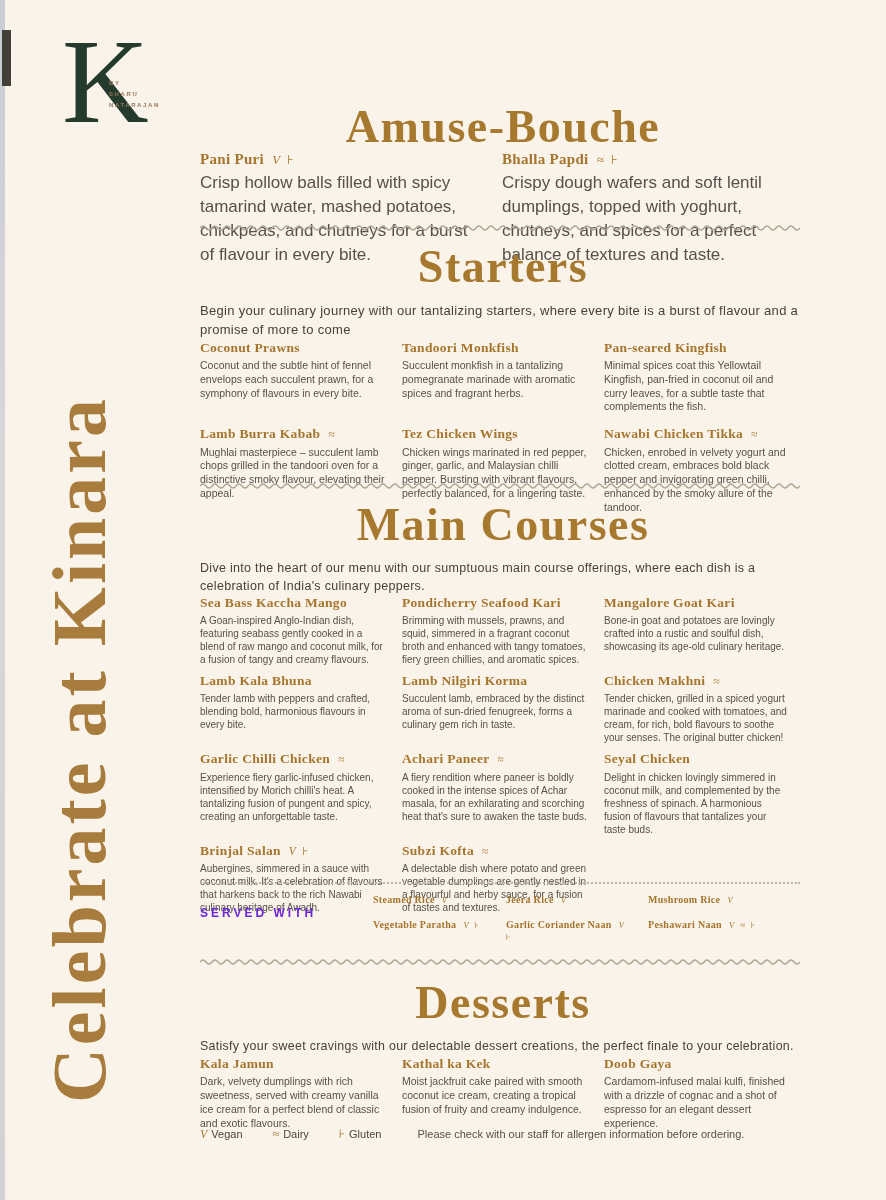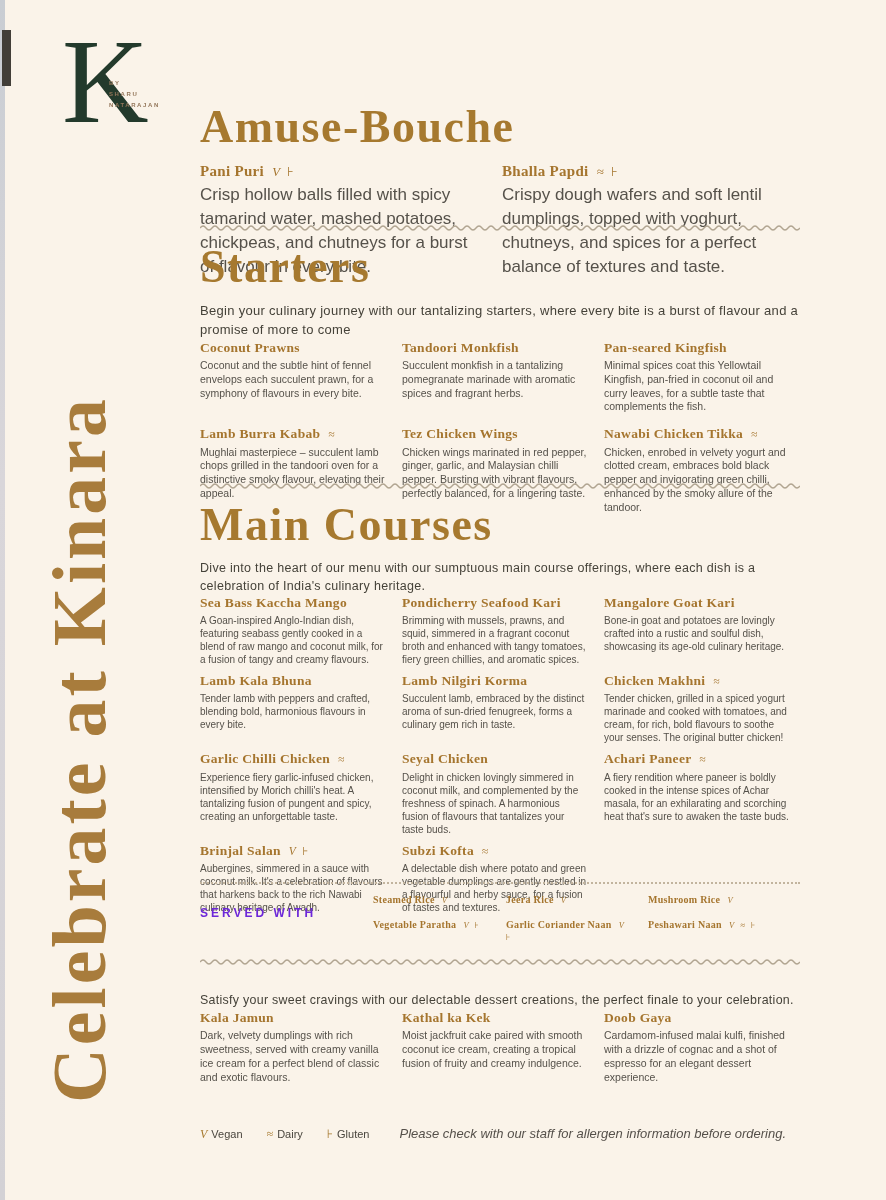--- a/index.html
+++ b/index.html
@@ -34,27 +34,27 @@
   .sec { position:absolute; left:200px; width:606px; }
   .sec-amuse    { top:104px; }
   .sec-starters { top:244px; }
   .sec-mains    { top:502px; }
   .sec-served   { top:894px; }
   .sec-desserts { top:980px; }
   .footer       { position:absolute; left:200px; top:1124px; width:640px;
                   display:flex; align-items:baseline; }
 
   .h { font-family:"Liberation Serif", serif; font-weight:700; font-size:46px;
-       line-height:1.0; color:#a6792f; letter-spacing:1.5px; }
+       line-height:1.0; color:#a6792f; letter-spacing:1.5px;text-align:center; }
   .sub { margin-top:12px; font-size:13px; line-height:1.45; color:#454239; letter-spacing:0.3px; }
   .sec-mains .sub { font-size:12.5px; line-height:1.4; }
   .sec-desserts .sub { font-size:12.4px; white-space:nowrap; }
 
   .grid { display:grid; }
-  .cols2 { grid-template-columns:302px 1fr; margin-top:12px; }
+  .cols2 { grid-template-columns:302px 1fr; }
   .cols3 { grid-template-columns:202px 202px 1fr; row-gap:12px; }
   .sec-mains .cols3 { row-gap:7px; }
 
   .dish { padding-right:16px; }
   .dish-name { font-family:"Liberation Serif", serif; font-weight:700; font-size:13.5px;
                color:#a5752e; letter-spacing:0.3px; margin-bottom:3px; line-height:1.2; }
   .sec-amuse .dish-name { font-size:15px; }
   .dish-desc { font-size:10.5px; line-height:1.32; color:#55514a; }
   .sec-amuse .dish-desc { font-size:17px; line-height:1.4; }
   .sec-mains .dish-desc { font-size:10px; line-height:1.3; }
@@ -68,24 +68,24 @@
   .served-grid { display:grid; grid-template-columns:133px 142px 1fr; row-gap:10px; flex:1; }
   .served-grid .dish-name { font-size:10px; }
 
   
   .divider { position:absolute; left:200px; width:600px; }
   .wavy { height:12px; }
   .d1 { top:222px; } .d2 { top:480px; } .d3 { top:956px; }
   .dotted { top:882px; border-top:2px dotted #c2b49e; height:0; }
 
   
-  .legend-item { margin-right:24px; font-size:11px; color:#4a463e; white-space:nowrap; }
+  .legend-item { margin-right:30px; font-size:11px; color:#4a463e; white-space:nowrap; }
   .legend-sym { font-family:"Liberation Serif","DejaVu Sans",serif; font-style:italic;
                 color:#a6792f; font-size:12px; margin-right:4px; }
-  .note { font-size:13px; font-style:italic; color:#55504a; margin-left:6px; white-space:nowrap; }
+  .note { font-size:11px; color:#55504a; margin-left:6px; white-space:nowrap; }
 </style>
 </head>
 <body>
 
 <div class="page">
   <div class="edge"></div>
   <div class="edge-tab"></div>
 
   <div class="logo">
     <div class="logo-k">K</div>
@@ -146,21 +146,21 @@
         </div>
       </div>
   </section>
 
   <svg class="divider wavy d2" viewBox="0 0 600 12">
     <path class="wave" fill="none" stroke="#b1a591" stroke-width="1.3" d="M0 6 q3 -4 6 0 q3 4 6 0 q3 -4 6 0 q3 4 6 0 q3 -4 6 0 q3 4 6 0 q3 -4 6 0 q3 4 6 0 q3 -4 6 0 q3 4 6 0 q3 -4 6 0 q3 4 6 0 q3 -4 6 0 q3 4 6 0 q3 -4 6 0 q3 4 6 0 q3 -4 6 0 q3 4 6 0 q3 -4 6 0 q3 4 6 0 q3 -4 6 0 q3 4 6 0 q3 -4 6 0 q3 4 6 0 q3 -4 6 0 q3 4 6 0 q3 -4 6 0 q3 4 6 0 q3 -4 6 0 q3 4 6 0 q3 -4 6 0 q3 4 6 0 q3 -4 6 0 q3 4 6 0 q3 -4 6 0 q3 4 6 0 q3 -4 6 0 q3 4 6 0 q3 -4 6 0 q3 4 6 0 q3 -4 6 0 q3 4 6 0 q3 -4 6 0 q3 4 6 0 q3 -4 6 0 q3 4 6 0 q3 -4 6 0 q3 4 6 0 q3 -4 6 0 q3 4 6 0 q3 -4 6 0 q3 4 6 0 q3 -4 6 0 q3 4 6 0 q3 -4 6 0 q3 4 6 0 q3 -4 6 0 q3 4 6 0 q3 -4 6 0 q3 4 6 0 q3 -4 6 0 q3 4 6 0 q3 -4 6 0 q3 4 6 0 q3 -4 6 0 q3 4 6 0 q3 -4 6 0 q3 4 6 0 q3 -4 6 0 q3 4 6 0 q3 -4 6 0 q3 4 6 0 q3 -4 6 0 q3 4 6 0 q3 -4 6 0 q3 4 6 0 q3 -4 6 0 q3 4 6 0 q3 -4 6 0 q3 4 6 0 q3 -4 6 0 q3 4 6 0 q3 -4 6 0 q3 4 6 0 q3 -4 6 0 q3 4 6 0 q3 -4 6 0 q3 4 6 0 q3 -4 6 0 q3 4 6 0 q3 -4 6 0 q3 4 6 0 q3 -4 6 0 q3 4 6 0 q3 -4 6 0 q3 4 6 0 q3 -4 6 0 q3 4 6 0 q3 -4 6 0 q3 4 6 0"></path>
   </svg>
 
   <section class="sec sec-mains">
     <h1 class="h">Main Courses</h1>
-    <p class="sub">Dive into the heart of our menu with our sumptuous main course offerings, where each dish is a celebration of India's culinary heritage.</p>
+    <p class="sub">Dive into the heart of our menu with our sumptuous main course offerings, where each dish is a celebration of India's culinary peppers.</p>
     <div class="grid cols3">
         <div class="dish">
           <h3 class="dish-name">Sea Bass Kaccha Mango</h3>
           <p class="dish-desc">A Goan-inspired Anglo-Indian dish, featuring seabass gently cooked in a blend of raw mango and coconut milk, for a fusion of tangy and creamy flavours.</p>
         </div>
         <div class="dish">
           <h3 class="dish-name">Pondicherry Seafood Kari</h3>
           <p class="dish-desc">Brimming with mussels, prawns, and squid, simmered in a fragrant coconut broth and enhanced with tangy tomatoes, fiery green chillies, and aromatic spices.</p>
         </div>
         <div class="dish">
@@ -177,26 +177,26 @@
         </div>
         <div class="dish">
           <h3 class="dish-name">Chicken Makhni<span class="badges"> ≈</span></h3>
           <p class="dish-desc">Tender chicken, grilled in a spiced yogurt marinade and cooked with tomatoes, and cream, for rich, bold flavours to soothe your senses. The original butter chicken!</p>
         </div>
         <div class="dish">
           <h3 class="dish-name">Garlic Chilli Chicken<span class="badges"> ≈</span></h3>
           <p class="dish-desc">Experience fiery garlic-infused chicken, intensified by Morich chilli's heat. A tantalizing fusion of pungent and spicy, creating an unforgettable taste.</p>
         </div>
         <div class="dish">
+          <h3 class="dish-name">Achari Paneer<span class="badges"> ≈</span></h3>
+          <p class="dish-desc">A fiery rendition where paneer is boldly cooked in the intense spices of Achar masala, for an exhilarating and scorching heat that's sure to awaken the taste buds.</p>
+        </div>
+        <div class="dish">
           <h3 class="dish-name">Seyal Chicken</h3>
           <p class="dish-desc">Delight in chicken lovingly simmered in coconut milk, and complemented by the freshness of spinach. A harmonious fusion of flavours that tantalizes your taste buds.</p>
-        </div>
-        <div class="dish">
-          <h3 class="dish-name">Achari Paneer<span class="badges"> ≈</span></h3>
-          <p class="dish-desc">A fiery rendition where paneer is boldly cooked in the intense spices of Achar masala, for an exhilarating and scorching heat that's sure to awaken the taste buds.</p>
         </div>
         <div class="dish">
           <h3 class="dish-name">Brinjal Salan<span class="badges"> V ⊦</span></h3>
           <p class="dish-desc">Aubergines, simmered in a sauce with coconut milk. It's a celebration of flavours that harkens back to the rich Nawabi culinary heritage of Awadh.</p>
         </div>
         <div class="dish">
           <h3 class="dish-name">Subzi Kofta<span class="badges"> ≈</span></h3>
           <p class="dish-desc">A delectable dish where potato and green vegetable dumplings are gently nestled in a flavourful and herby sauce, for a fusion of tastes and textures.</p>
         </div>
       </div>
@@ -226,20 +226,21 @@
           <h3 class="dish-name">Peshawari Naan<span class="badges"> V ≈ ⊦</span></h3>
         </div>
       </div>
   </section>
 
   <svg class="divider wavy d3" viewBox="0 0 600 12">
     <path class="wave" fill="none" stroke="#b1a591" stroke-width="1.3" d="M0 6 q3 -4 6 0 q3 4 6 0 q3 -4 6 0 q3 4 6 0 q3 -4 6 0 q3 4 6 0 q3 -4 6 0 q3 4 6 0 q3 -4 6 0 q3 4 6 0 q3 -4 6 0 q3 4 6 0 q3 -4 6 0 q3 4 6 0 q3 -4 6 0 q3 4 6 0 q3 -4 6 0 q3 4 6 0 q3 -4 6 0 q3 4 6 0 q3 -4 6 0 q3 4 6 0 q3 -4 6 0 q3 4 6 0 q3 -4 6 0 q3 4 6 0 q3 -4 6 0 q3 4 6 0 q3 -4 6 0 q3 4 6 0 q3 -4 6 0 q3 4 6 0 q3 -4 6 0 q3 4 6 0 q3 -4 6 0 q3 4 6 0 q3 -4 6 0 q3 4 6 0 q3 -4 6 0 q3 4 6 0 q3 -4 6 0 q3 4 6 0 q3 -4 6 0 q3 4 6 0 q3 -4 6 0 q3 4 6 0 q3 -4 6 0 q3 4 6 0 q3 -4 6 0 q3 4 6 0 q3 -4 6 0 q3 4 6 0 q3 -4 6 0 q3 4 6 0 q3 -4 6 0 q3 4 6 0 q3 -4 6 0 q3 4 6 0 q3 -4 6 0 q3 4 6 0 q3 -4 6 0 q3 4 6 0 q3 -4 6 0 q3 4 6 0 q3 -4 6 0 q3 4 6 0 q3 -4 6 0 q3 4 6 0 q3 -4 6 0 q3 4 6 0 q3 -4 6 0 q3 4 6 0 q3 -4 6 0 q3 4 6 0 q3 -4 6 0 q3 4 6 0 q3 -4 6 0 q3 4 6 0 q3 -4 6 0 q3 4 6 0 q3 -4 6 0 q3 4 6 0 q3 -4 6 0 q3 4 6 0 q3 -4 6 0 q3 4 6 0 q3 -4 6 0 q3 4 6 0 q3 -4 6 0 q3 4 6 0 q3 -4 6 0 q3 4 6 0 q3 -4 6 0 q3 4 6 0 q3 -4 6 0 q3 4 6 0 q3 -4 6 0 q3 4 6 0 q3 -4 6 0 q3 4 6 0"></path>
   </svg>
 
   <section class="sec sec-desserts">
+    <h1 class="h">Desserts</h1>
     <p class="sub">Satisfy your sweet cravings with our delectable dessert creations, the perfect finale to your celebration.</p>
     <div class="grid cols3">
         <div class="dish">
           <h3 class="dish-name">Kala Jamun</h3>
           <p class="dish-desc">Dark, velvety dumplings with rich sweetness, served with creamy vanilla ice cream for a perfect blend of classic and exotic flavours.</p>
         </div>
         <div class="dish">
           <h3 class="dish-name">Kathal ka Kek</h3>
           <p class="dish-desc">Moist jackfruit cake paired with smooth coconut ice cream, creating a tropical fusion of fruity and creamy indulgence.</p>
         </div>

